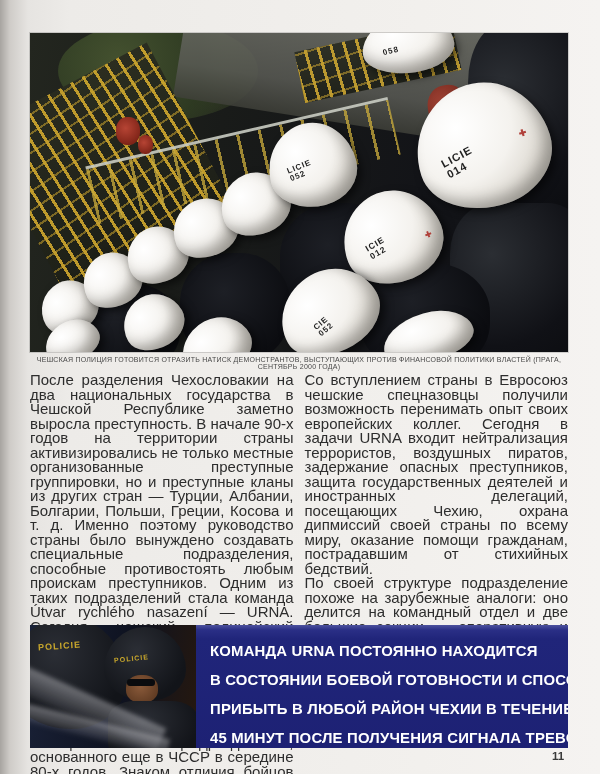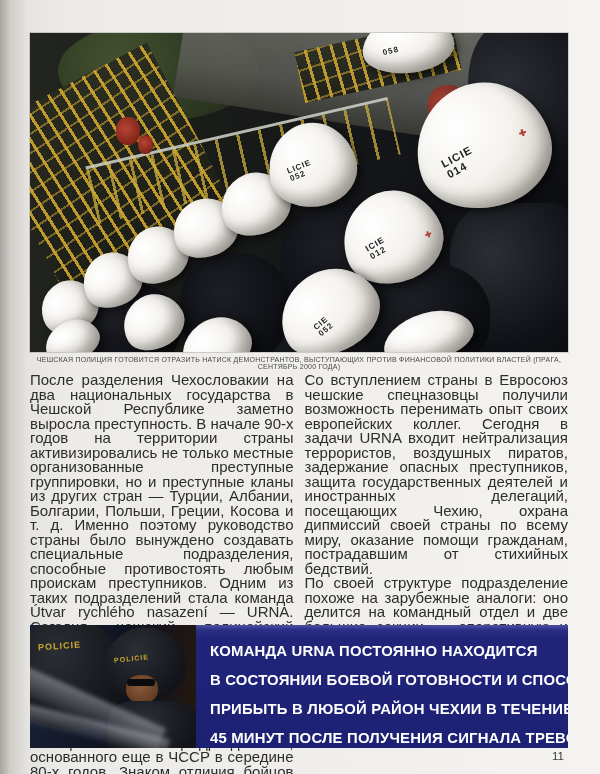--- a/index.html
+++ b/index.html
@@ -56,21 +56,21 @@
   .bp-visorbar{background:#0a0b0e;border-radius:3px;}
   .bp-streak{background:linear-gradient(rgba(205,205,210,.45),rgba(120,120,128,.15));transform:rotate(24deg);filter:blur(2px);}
   .banner-blue{
     flex:1 1 auto;position:relative;color:#fff;overflow:hidden;
     background:linear-gradient(180deg,#4d529e 0,#2a2f86 5px,#20257a 14px,#1d2174 100%);
   }
   .banner-lines{position:absolute;left:14px;top:11px;transform:scaleX(.96);transform-origin:left top;}
   .banner-lines div{font-size:15.5px;font-weight:700;line-height:29px;white-space:nowrap;letter-spacing:.2px;}
 
   
-  .page-number{position:absolute;left:546px;top:750px;width:24px;text-align:center;font-size:11.5px;font-weight:400;color:#3a3a3a;}
+  .page-number{position:absolute;left:546px;top:750px;width:24px;text-align:center;font-size:11.5px;font-weight:700;color:#3a3a3a;}
 </style>
 </head>
 <body>
 
 <div class="page">
 
   <figure class="photo-top">
     <div class="shape foliage" style="left:28px;top:-12px;width:200px;height:100px;"></div>
     <div class="shape street" style="left:150px;top:-25px;width:330px;height:115px;transform:rotate(9deg);"></div>
     <div class="shape fence-y" style="left:-14px;top:42px;width:190px;height:205px;transform:rotate(-28deg);opacity:.95;"></div>

